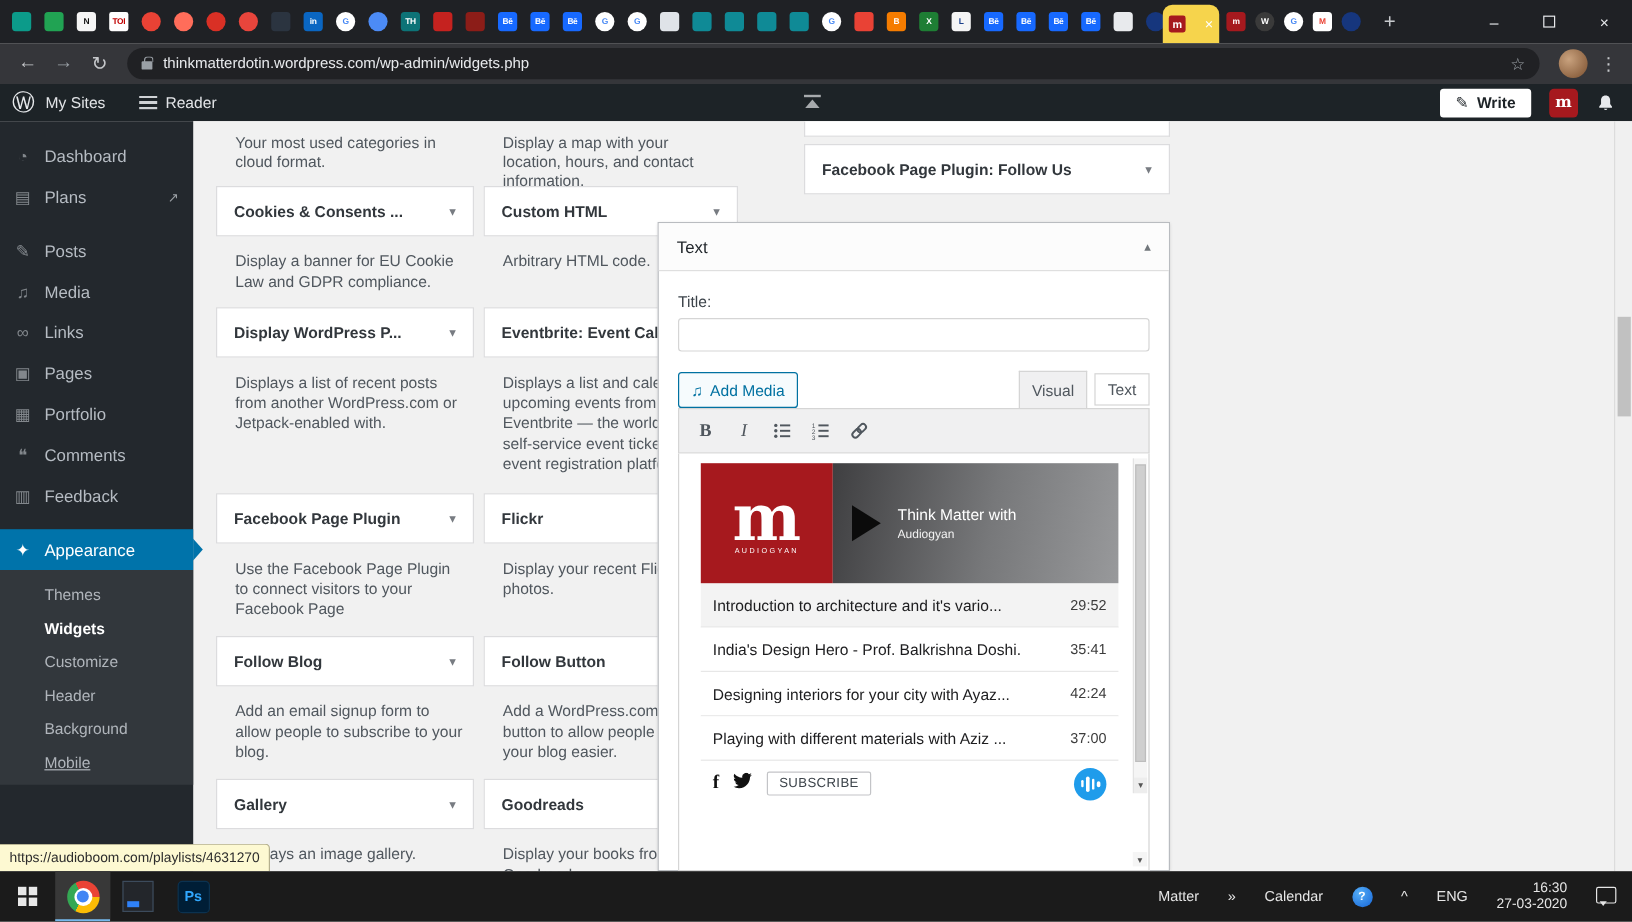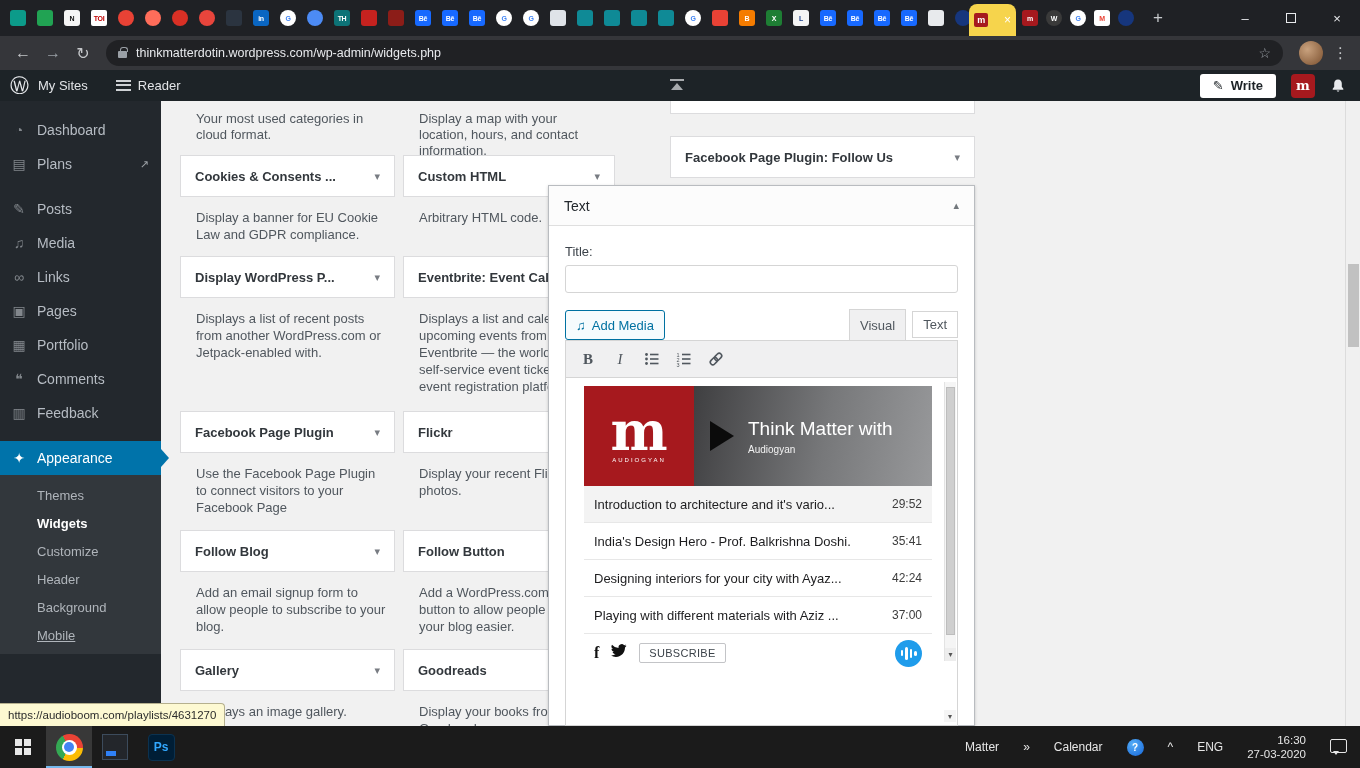--- a/index.html
+++ b/index.html
@@ -67,21 +67,21 @@
   .col1{left:19px;width:215px}
   .col2{left:242px;width:212px}
   .col3{left:509px;width:305px}
   .top-desc{height:54px;padding:10px 8px 0 16px;font-size:13px;color:#50575e;line-height:16px}
   .wrow1{height:101px}.wrow2{height:155px}.wrow3{height:119px}.wrow4{height:119px}
   .wcard{height:42px;background:#fff;border:1px solid #dcdcde;display:flex;align-items:center;padding:0 14px;color:#32373c;font-weight:bold;font-size:13px}
   .wtitle{flex:1;white-space:nowrap;overflow:hidden}
   .warrow{margin-left:10px;color:#787c82;font-size:11px}
   .wdesc{padding:12px 8px 0 16px;font-size:13px;color:#50575e;line-height:17px;font-weight:normal}
   .partial-card{height:13px;background:#fff;border:1px solid #dcdcde;border-top:none}
-  .fb-card{margin-top:22px}
+  .fb-card{margin-top:6px}
 
   
   .text-widget{position:absolute;left:387px;top:84px;width:427px;height:541px;background:#fff;border:1px solid #b9bcc0;box-shadow:0 1px 3px rgba(0,0,0,.18);z-index:5}
   .tw-header{height:40px;border-bottom:1px solid #dfdfdf;background:#fcfcfc;display:flex;align-items:center;padding:0 15px;font-size:14px;color:#23282d}
   .tw-toggle{margin-left:auto;color:#72777c;font-size:11px}
   .tw-body{padding:18px 16px 0}
   .tw-label{font-size:13px;color:#3c434a;margin-bottom:5px;height:16px}
   .tw-input{display:block;width:100%;height:28px;border:1px solid #d5d5d5;border-radius:3px;background:#fff}
   .tw-mediarow{margin-top:16px;display:flex;align-items:flex-end;height:31px}
   .add-media{display:inline-flex;align-items:center;gap:6px;height:30px;padding:0 10px;border:1px solid #0071a1;border-radius:3px;background:#f6fbfd;color:#0071a1;font-size:13px}
@@ -96,21 +96,21 @@
 
   
   .player{width:348px}
   .p-head{display:flex;height:100px}
   .p-logo{width:110px;background:var(--brand-red,#a6191e);color:#fff;display:flex;flex-direction:column;align-items:center;justify-content:center}
   .p-logo .m{font-size:54px;font-weight:bold;line-height:.85;font-family:"DejaVu Serif",serif}
   .p-logo .cap{font-size:6px;letter-spacing:2px;margin-top:3px}
   .p-hero{flex:1;background:linear-gradient(100deg,#3f3f41,#77787a 55%,#98999b);display:flex;align-items:center;gap:14px;padding-left:16px;overflow:hidden}
   .p-play{width:0;height:0;border-left:24px solid #0b0b0b;border-top:15px solid transparent;border-bottom:15px solid transparent;flex:none}
   .p-meta{color:#fff;white-space:nowrap;overflow:hidden}
-  .p-title{font-size:19px}
+  .p-title{font-size:13px}
   .p-sub{font-size:10px;margin-top:4px;color:#f2f2f2}
   .ep{height:37px;display:flex;align-items:center;padding:0 10px;border-bottom:1px solid #e7e7e7;background:#fff;font-size:13px;color:#1d1d1f}
   .ep.first{background:#f3f3f3}
   .ep-t{flex:1;white-space:nowrap;overflow:hidden}
   .ep-d{margin-left:10px;font-size:12px;color:#3c3c3c;flex:none}
   .p-foot{height:30px;margin-top:4px;display:flex;align-items:center;gap:12px;padding:0 10px}
   .fb-f{font-weight:bold;font-size:16px;color:#111;font-family:"Liberation Serif",serif}
   .sub-btn{border:1px solid #c3c4c7;border-radius:2px;padding:3px 9px;font-size:11px;color:#3c434a;background:#fff;letter-spacing:.3px}
   .ab-logo{margin-left:auto;width:27px;height:27px;border-radius:50%;background:var(--audioboom-blue,#1f9ceb);display:flex;align-items:center;justify-content:center;gap:2px}
   .ab-logo i{display:block;width:2.5px;background:#fff;border-radius:2px}

